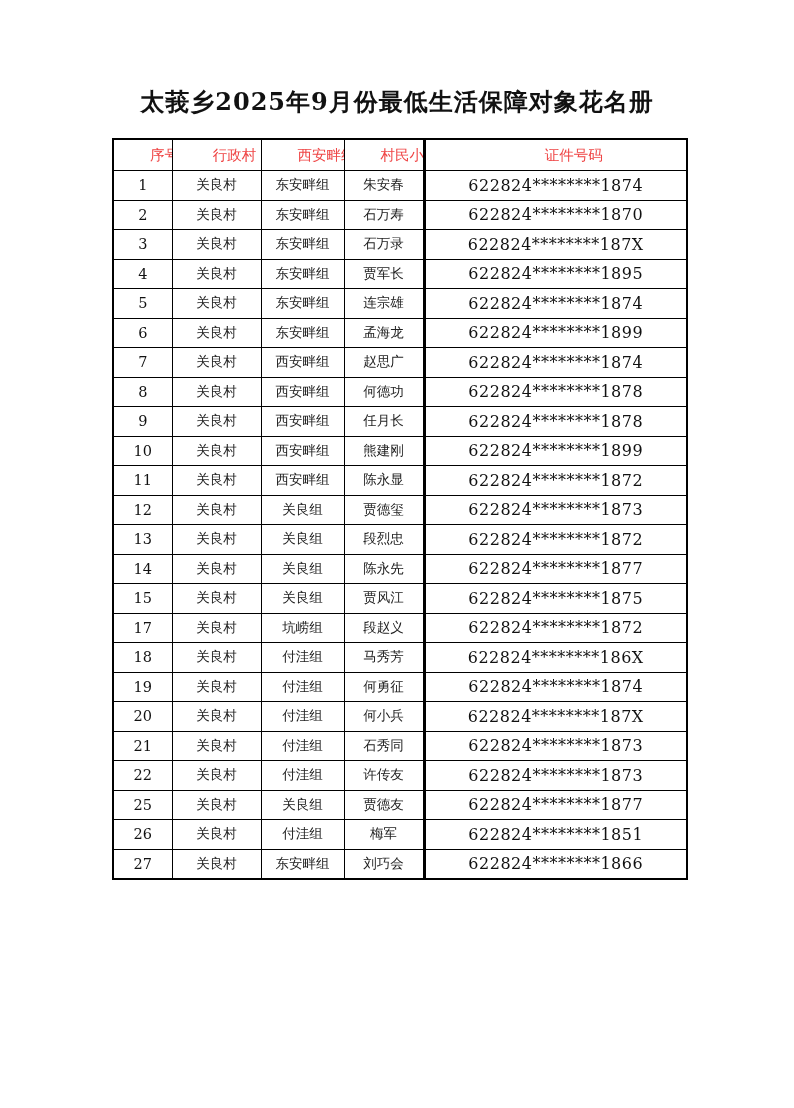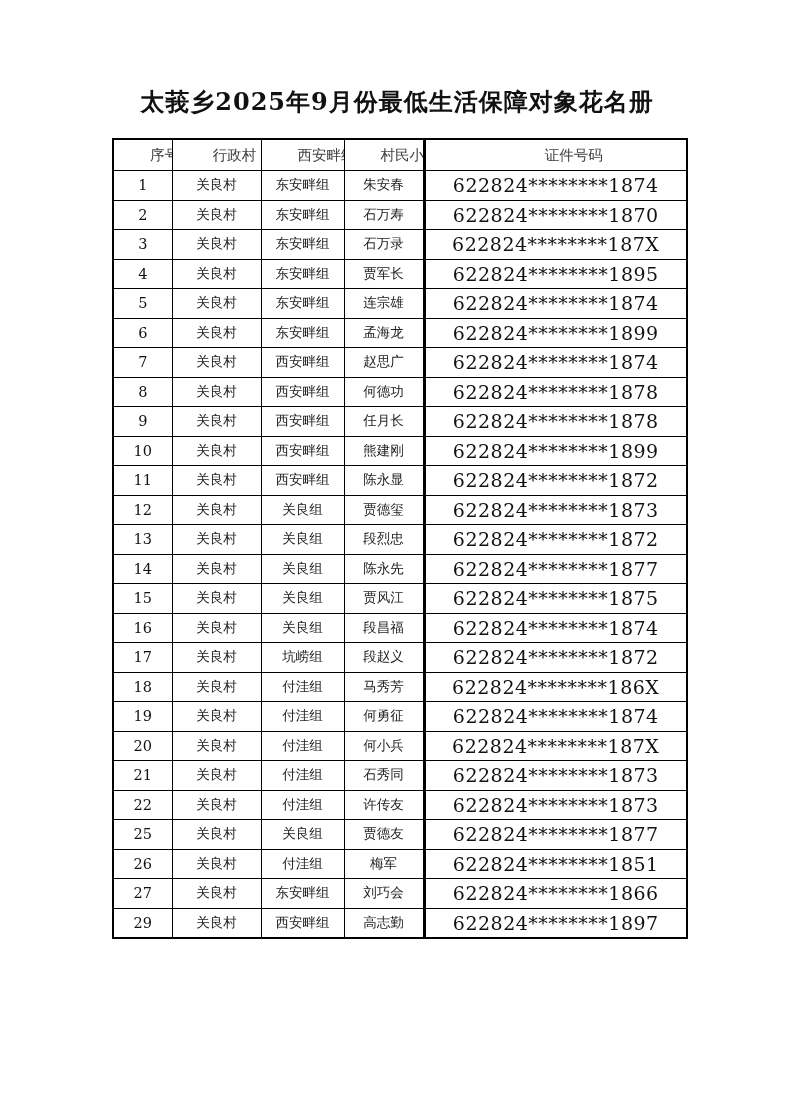--- a/index.html
+++ b/index.html
@@ -45,30 +45,30 @@
     height: 28.5px;
     font-weight: normal;
     font-size: 13.5px;
     color: #222222;
     overflow: hidden;
     white-space: nowrap;
   }
   table.roster th {
     height: 30px;
     font-size: 14.5px;
-    color: #404040;
+    color: #ef4444;
     padding-left: 36px;
   }
   
   table.roster th:nth-child(5),
   table.roster td:nth-child(5) {
     border-left: 3.5px solid #000000;
   }
   table.roster td.id-col {
-    font-size: 19px;
+    font-size: 16px;
     color: #111111;
     letter-spacing: 0.5px;
   }
   table.roster td.serial-col {
     font-size: 14.5px;
     color: #111111;
   }
   col.c-serial    { width: 59px;  }
   col.c-village   { width: 89px;  }
   col.c-group     { width: 83px;  }
@@ -199,27 +199,20 @@
           <td class="id-col">622824********1877</td>
         </tr>
         <tr>
           <td class="serial-col">15</td>
           <td>关良村</td>
           <td>关良组</td>
           <td>贾风江</td>
           <td class="id-col">622824********1875</td>
         </tr>
         <tr>
-          <td class="serial-col">16</td>
-          <td>关良村</td>
-          <td>关良组</td>
-          <td>段昌福</td>
-          <td class="id-col">622824********1874</td>
-        </tr>
-        <tr>
           <td class="serial-col">17</td>
           <td>关良村</td>
           <td>坑崂组</td>
           <td>段赵义</td>
           <td class="id-col">622824********1872</td>
         </tr>
         <tr>
           <td class="serial-col">18</td>
           <td>关良村</td>
           <td>付洼组</td>
@@ -268,23 +261,16 @@
           <td>梅军</td>
           <td class="id-col">622824********1851</td>
         </tr>
         <tr>
           <td class="serial-col">27</td>
           <td>关良村</td>
           <td>东安畔组</td>
           <td>刘巧会</td>
           <td class="id-col">622824********1866</td>
         </tr>
-        <tr>
-          <td class="serial-col">29</td>
-          <td>关良村</td>
-          <td>西安畔组</td>
-          <td>高志勤</td>
-          <td class="id-col">622824********1897</td>
-        </tr>
       </tbody>
   </table>
 
 </div>
 
 </body></html>

